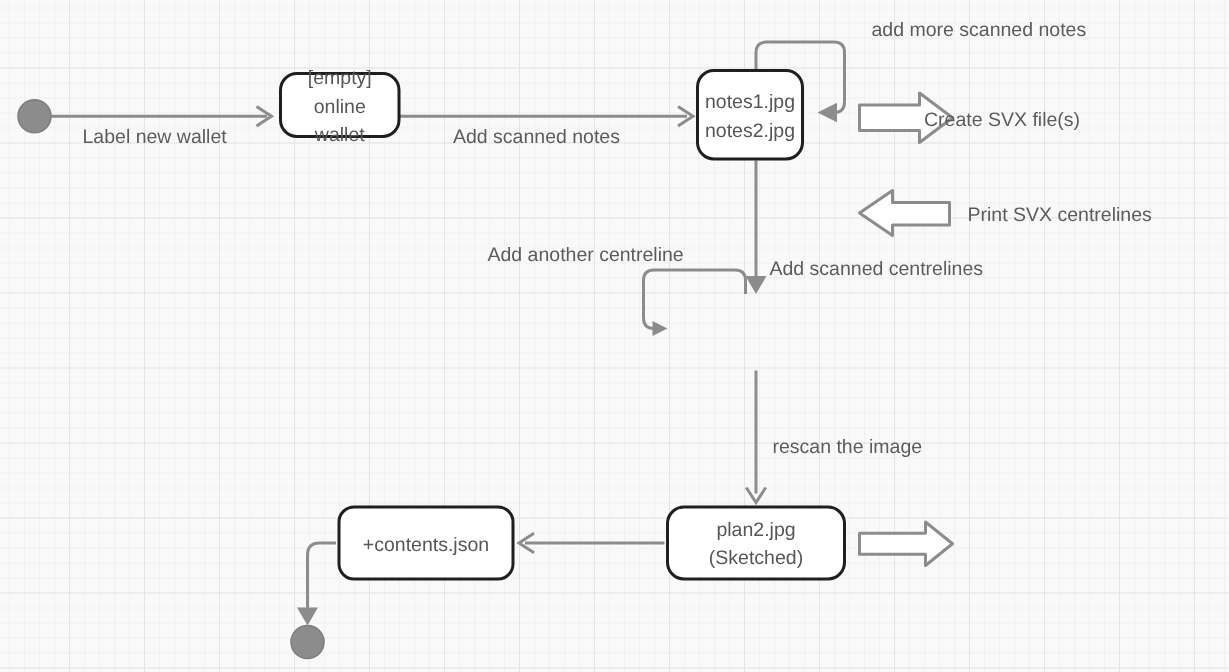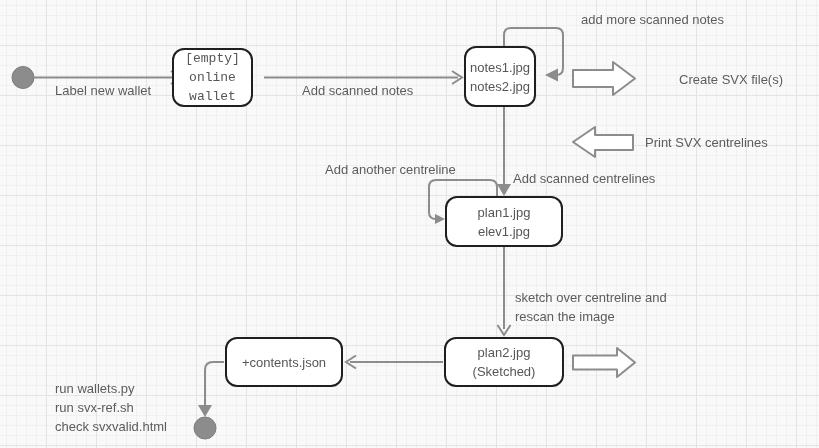--- a/index.html
+++ b/index.html
@@ -85,64 +85,54 @@
     <g stroke="#8c8c8c" stroke-width="2" fill="none">
       <path d="M224,362 H213 Q205,362 205,370 V406"></path>
       <polygon points="205,417 198,405 212,405" fill="#8c8c8c" stroke="none"></polygon>
     </g>
 
     <path d="M573,70 H613 V62 L635,78.5 L613,95 V87 H573 Z" fill="#ffffff" stroke="#8c8c8c" stroke-width="2" stroke-linejoin="round"></path>
     <path d="M633,135 H595 V127 L573,142 L595,157 V150 H633 Z" fill="#ffffff" stroke="#8c8c8c" stroke-width="2" stroke-linejoin="round"></path>
     <path d="M573,355.5 H617 V348 L635,362.5 L617,377 V369.5 H573 Z" fill="#ffffff" stroke="#8c8c8c" stroke-width="2" stroke-linejoin="round"></path>
   </svg>
 
-  <div class="state" style="left:172px;top:48px;width:81px;height:59px;font-family:Liberation Mono, monospace;">
+  <div class="state" style="left:186px;top:48px;width:81px;height:44px;">
     <span>[empty]</span>
     <span>online</span>
     <span>wallet</span>
   </div>
 
   <div class="state" style="left:464px;top:46px;width:72px;height:61px;">
     <span>notes1.jpg</span>
     <span>notes2.jpg</span>
   </div>
 
-  <div class="state" style="left:445px;top:196px;width:118px;height:51px;">
-    <span>plan1.jpg</span>
-    <span>elev1.jpg</span>
-  </div>
 
   <div class="state" style="left:444px;top:337px;width:120px;height:50px;">
     <span>plan2.jpg</span>
     <span>(Sketched)</span>
   </div>
 
-  <div class="state" style="left:225px;top:337px;width:118px;height:50px;">
+  <div class="state" style="left:225px;top:337px;width:118px;height:50px;border-radius:11px;">
     <span>+contents.json</span>
   </div>
 
   <div class="lbl" style="left:55px;top:81px;">Label new wallet</div>
 
   <div class="lbl" style="left:302px;top:81px;">Add scanned notes</div>
 
   <div class="lbl" style="left:549px;top:10px;margin-left:32px;">add more scanned notes</div>
 
   <div class="lbl" style="left:325px;top:160px;">Add another centreline</div>
 
   <div class="lbl" style="left:513px;top:169px;text-align:right;">Add scanned centrelines</div>
 
   <div class="lbl" style="left:515px;top:288px;">
-    <div>sketch over centreline and</div>
     <div>rescan the image</div>
   </div>
 
-  <div class="lbl" style="left:679px;top:70px;">Create SVX file(s)</div>
+  <div class="lbl" style="left:616px;top:70px;">Create SVX file(s)</div>
 
   <div class="lbl" style="left:645px;top:133px;">Print SVX centrelines</div>
 
 
-  <div class="lbl" style="left:55px;top:379px;">
-    <div>run wallets.py</div>
-    <div>run svx-ref.sh</div>
-    <div>check svxvalid.html</div>
-  </div>
 
 </div>
 
 </body></html>

